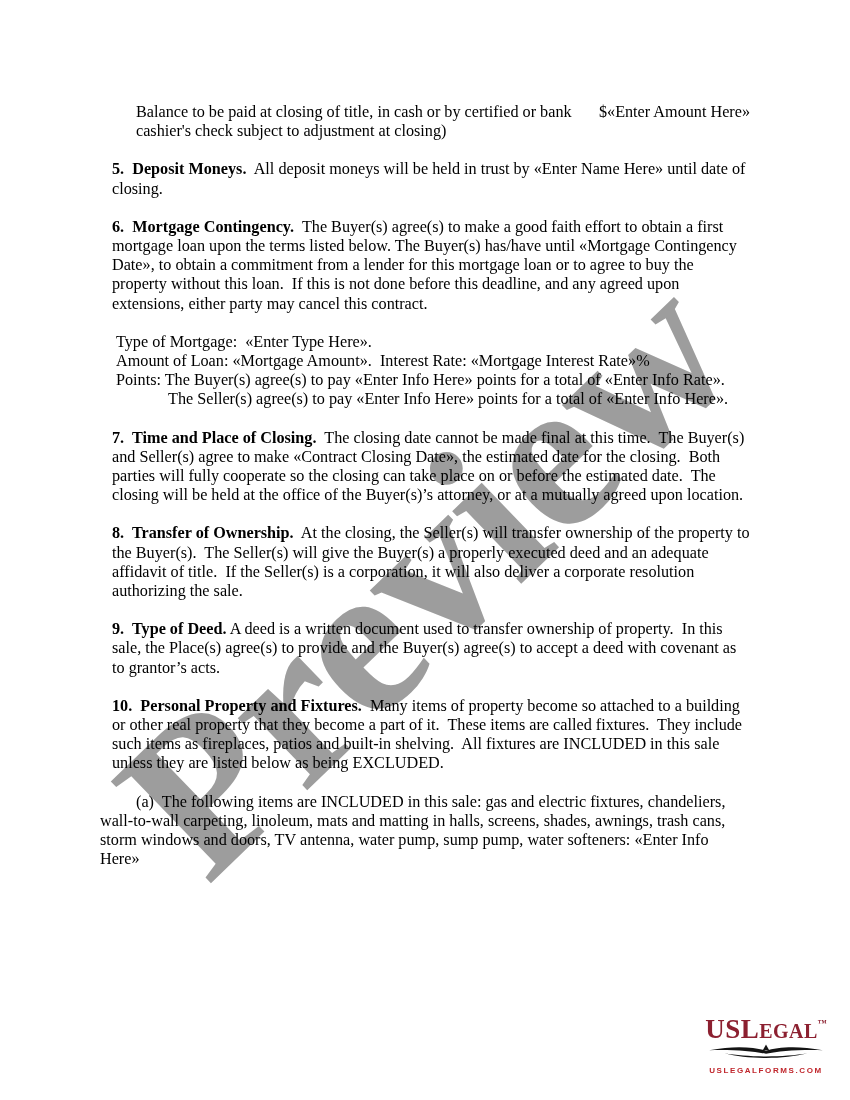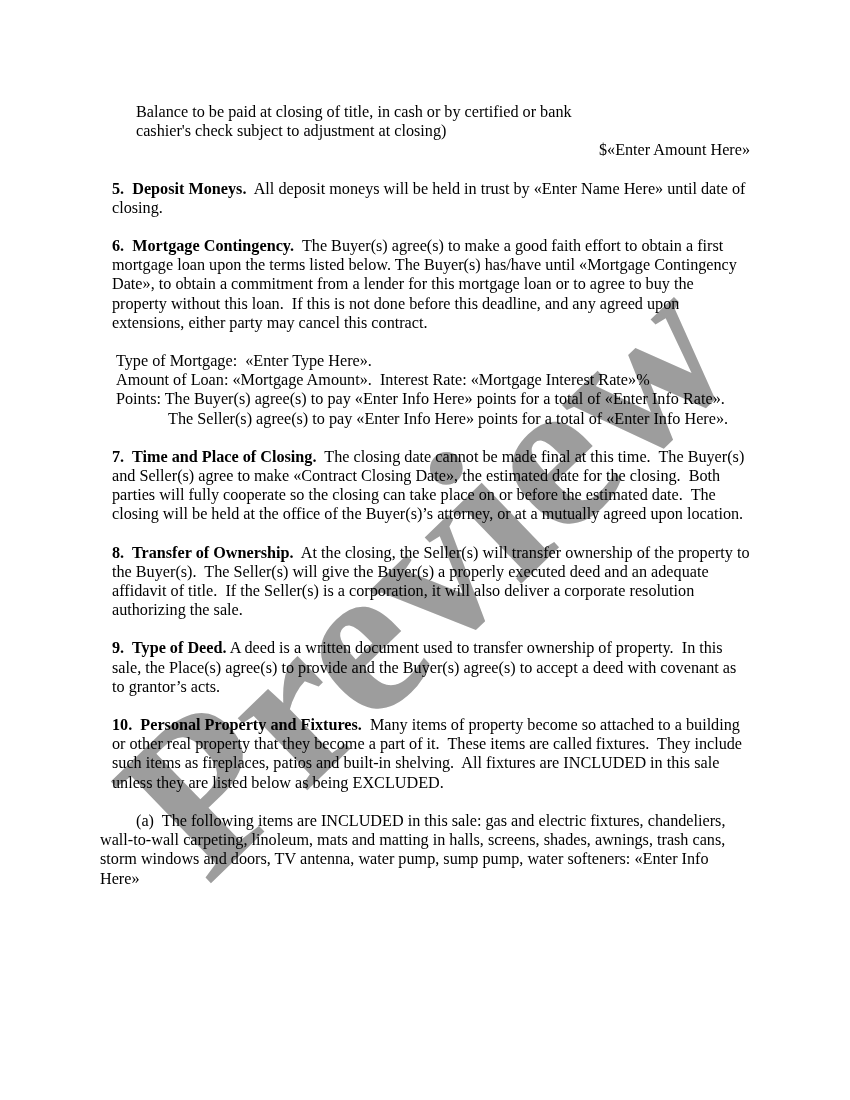--- a/index.html
+++ b/index.html
@@ -15,21 +15,21 @@
     color:#000;
   }
   .content{
     position:absolute;
     left:100px;top:103px;
     width:650px;
     z-index:1;
   }
   .para{margin:0 0 19px 12px;white-space:pre-wrap;}
   .b{font-weight:bold;}
-  .balance-row{display:flex;margin:0 0 19px 0;flex-direction:column;}
+  .balance-row{display:flex;margin:0 0 19px 0;}
   .balance-text{margin-left:36px;width:462px;white-space:pre-wrap;}
   .balance-amount{margin-left:auto;white-space:nowrap;align-self:flex-start;}
   .details{margin:0 0 19px 0;}
   .details .line{white-space:pre-wrap;margin-left:16px;}
   .indent-line{padding-left:52px;}
   .item-para{margin:0 0 19px 0;text-indent:36px;white-space:pre-wrap;}
   .watermark{
     position:absolute;
     left:35px;top:440px;
     width:780px;height:270px;
@@ -102,14 +102,25 @@
 
     <div class="para"><span class="b">9.  Type of Deed.</span><span> A deed is a written document used to transfer ownership of property.  In this sale, the Place(s) agree(s) to provide and the Buyer(s) agree(s) to accept a deed with covenant as to grantor’s acts.</span></div>
 
     <div class="para"><span class="b">10.  Personal Property and Fixtures.</span><span>  Many items of property become so attached to a building or other real property that they become a part of it.  These items are called fixtures.  They include such items as fireplaces, patios and built-in shelving.  All fixtures are INCLUDED in this sale unless they are listed below as being EXCLUDED.</span></div>
 
     <div class="item-para">(a)  The following items are INCLUDED in this sale: gas and electric fixtures, chandeliers, wall-to-wall carpeting, linoleum, mats and matting in halls, screens, shades, awnings, trash cans, storm windows and doors, TV antenna, water pump, sump pump, water softeners: «Enter Info Here»</div>
 
 
   </div>
 
+  <div class="logo">
+    <div class="logo-text" style="color:#8c2030;">
+      <span>USL</span><span class="small">EGAL</span><span class="tm">™</span>
+    </div>
+    <svg class="eagle" viewBox="0 0 130 18" xmlns="http://www.w3.org/2000/svg">
+      <path fill="#141414" d="M1 7 C30 1.5 52 3.5 65 7.5 C78 3.5 100 1.5 129 7 C100 6.2 80 8.2 65 11 C50 8.2 30 6.2 1 7 Z"></path>
+      <path fill="#141414" d="M65 0.5 L68.6 7 L61.4 7 Z"></path>
+      <path fill="#141414" d="M18 10.5 C45 15.2 85 15.2 112 10.5 C85 17.5 45 17.5 18 10.5 Z"></path>
+    </svg>
+    <div class="tagline" style="color:#c0262c;">USLEGALFORMS.COM</div>
+  </div>
 
 </div>
 
 </body></html>

